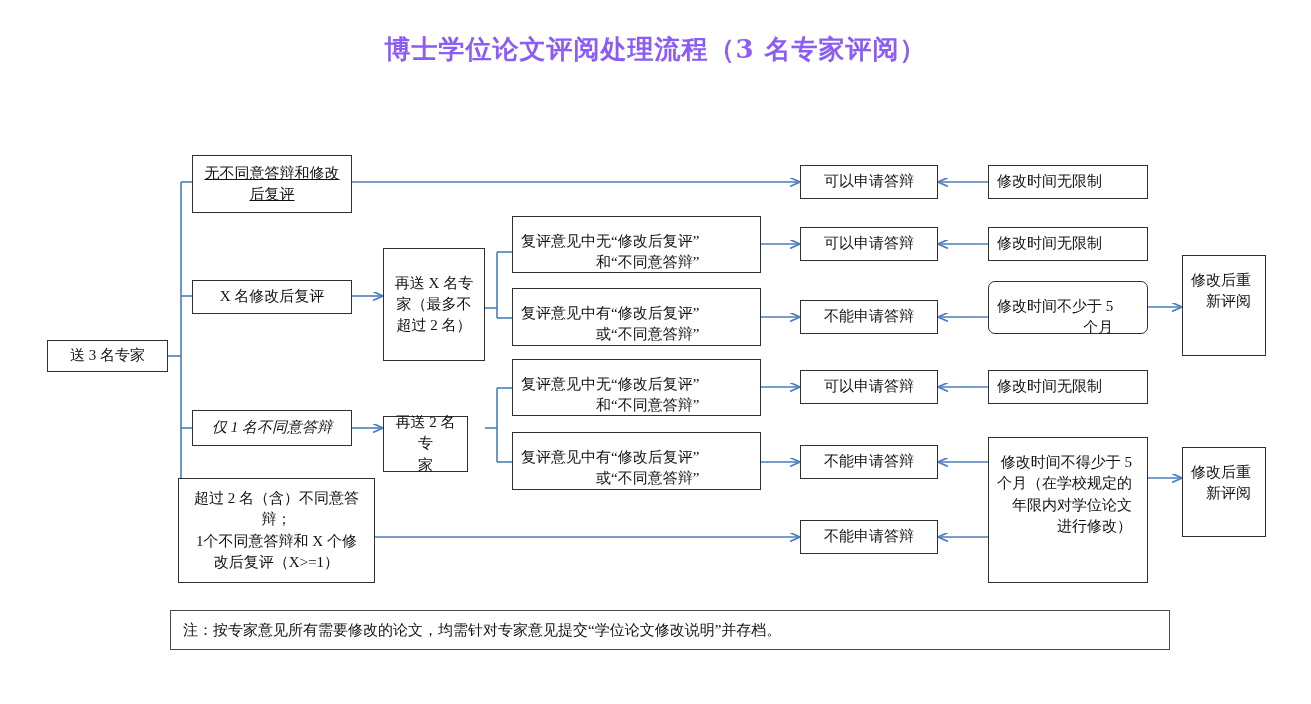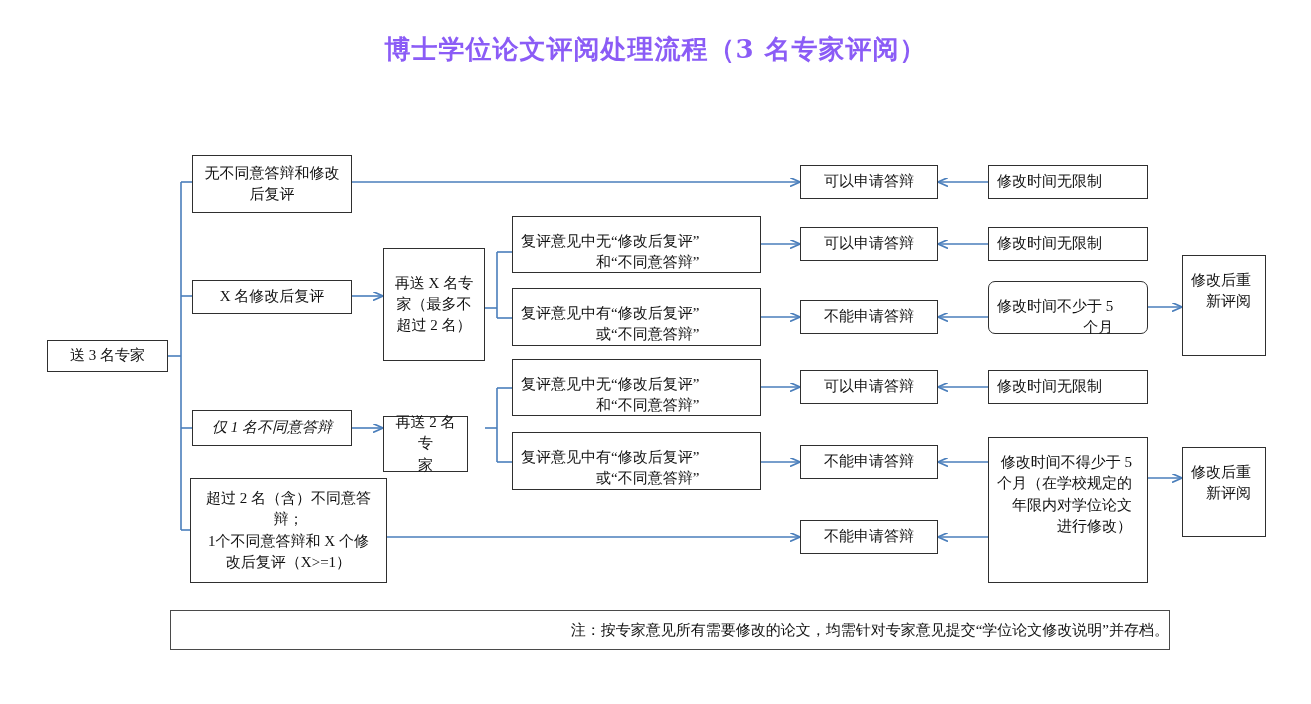--- a/index.html
+++ b/index.html
@@ -138,34 +138,34 @@
 
       <path d="M1148,307 L1182,307" marker-end="url(#arrow)"></path>
       <path d="M1148,478 L1182,478" marker-end="url(#arrow)"></path>
     </g>
   </svg>
 
   <div class="node" style="left:47px; top:340px; width:121px; height:32px;">
     <span class="txt">送 3 名专家</span>
   </div>
 
-  <div class="node" style="left:192px; top:155px; width:160px; height:58px;">
+  <div class="node" style="left:192px; top:155px; width:160px; height:58px;text-decoration:underline;">
     <span class="txt">无不同意答辩和修改
 后复评</span>
   </div>
 
   <div class="node" style="left:192px; top:280px; width:160px; height:34px;">
     <span class="txt">X 名修改后复评</span>
   </div>
 
   <div class="node" style="left:192px; top:410px; width:160px; height:36px;font-style:italic;">
     <span class="txt">仅 1 名不同意答辩</span>
   </div>
 
-  <div class="node" style="left:178px; top:478px; width:197px; height:105px;margin-left:12px;">
+  <div class="node" style="left:178px; top:478px; width:197px; height:105px;">
     <span class="txt">超过 2 名（含）不同意答
 辩；
 1个不同意答辩和 X 个修
 改后复评（X&gt;=1）</span>
   </div>
 
   <div class="node" style="left:383px; top:248px; width:102px; height:113px;">
     <span class="txt">再送 X 名专
 家（最多不
 超过 2 名）</span>
@@ -247,17 +247,17 @@
   <div class="node left-align top-align" style="left:1182px; top:255px; width:84px; height:101px;">
     <span class="txt">修改后重
 新评阅</span>
   </div>
 
   <div class="node left-align top-align" style="left:1182px; top:447px; width:84px; height:90px;">
     <span class="txt">修改后重
 新评阅</span>
   </div>
 
-  <div id="note" style="left:170px; top:610px; width:1000px; height:40px;justify-content:flex-end;">
+  <div id="note" style="left:170px; top:610px; width:1000px; height:40px;">
     <span class="txt">注：按专家意见所有需要修改的论文，均需针对专家意见提交“学位论文修改说明”并存档。</span>
   </div>
 
 </div>
 
 </body></html>

